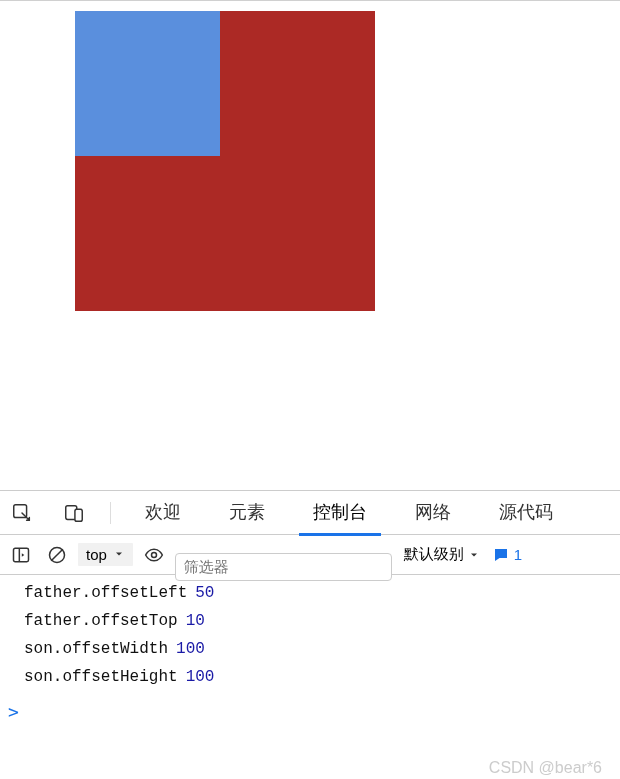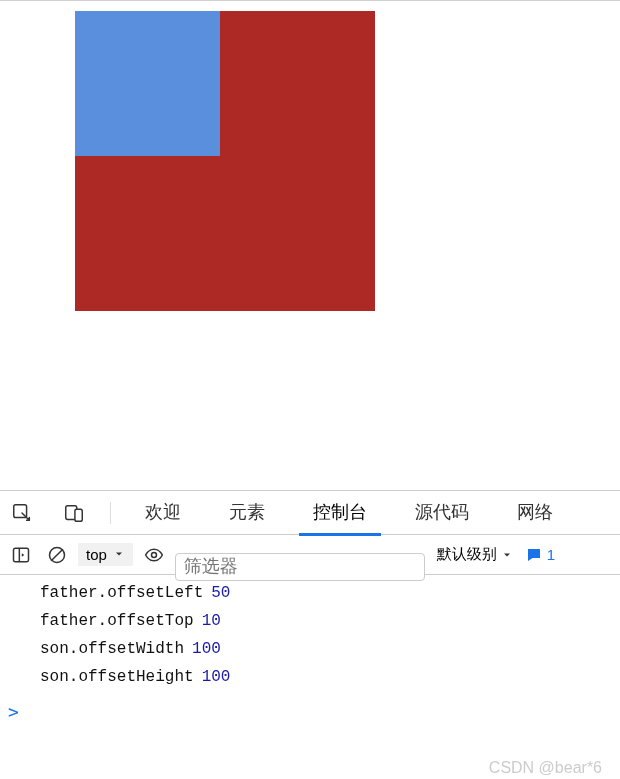--- a/index.html
+++ b/index.html
@@ -97,21 +97,21 @@
       padding: 3px 8px;
       font-size: 15px;
       gap: 6px;
     }
     .filter-input {
       flex: 0 0 170px;
       height: 28px;
       border: 1px solid #ccc;
       border-radius: 4px;
       padding: 0 8px;
-      font-size: 18px;
+      font-size: 15px;
       font-family: inherit;
       margin-top: 24px;
     }
     .level-sel {
       display: flex;
       align-items: flex-end;
       font-size: 15px;
       gap: 4px;
       padding: 0 6px;
     }
@@ -127,21 +127,21 @@
       align-items: center;
       justify-content: center;
     }
     .console-body {
       padding: 4px 0;
       font-family: Consolas, "Courier New", monospace;
       font-size: 16px;
     }
     .log-line {
       display: flex;
-      padding: 5px 10px 5px 40px;
+      padding: 5px 10px 5px 24px;
       color: #111;
     }
     .log-key { color: #111; }
     .log-num { color: #1a1aa6; margin-left: 8px; }
     .prompt-line {
       display: flex;
       align-items: center;
       padding: 6px 8px;
       color: #1a73e8;
       font-family: Consolas, monospace;
@@ -178,22 +178,22 @@
     <div class="dt-icon">
       <svg width="22" height="22" viewBox="0 0 24 24" fill="none" stroke="#333" stroke-width="1.6">
           <rect x="3" y="4" width="12" height="15" rx="2"></rect>
           <rect x="13" y="8" width="8" height="13" rx="2" fill="#fff"></rect>
         </svg>
     </div>
     <div class="sep"></div>
     <div class="dt-tab">欢迎</div>
     <div class="dt-tab">元素</div>
     <div class="dt-tab active">控制台</div>
+    <div class="dt-tab">网络</div>
     <div class="dt-tab">源代码</div>
-    <div class="dt-tab">网络</div>
   </div>
 
   <div class="dt-toolbar">
     <div class="tb-btn">
       <svg width="20" height="20" viewBox="0 0 24 24" fill="none" stroke="#333" stroke-width="1.8">
           <rect x="3" y="4" width="18" height="16" rx="2"></rect>
           <line x1="10" y1="4" x2="10" y2="20"></line>
           <path d="M13 10l3 2-3 2" fill="#333" stroke="none"></path>
         </svg>
     </div>

